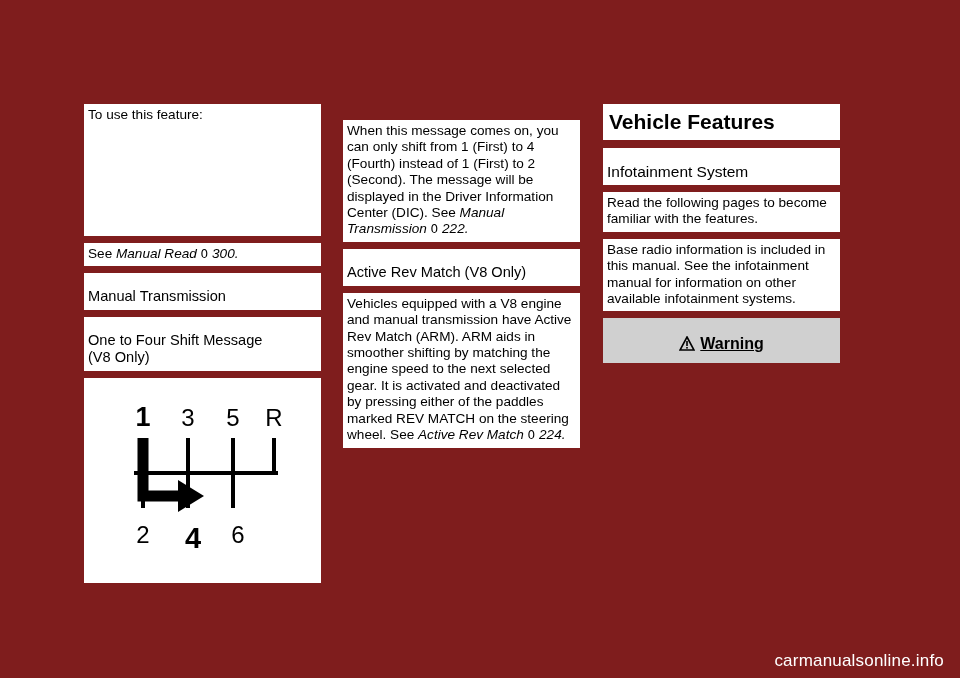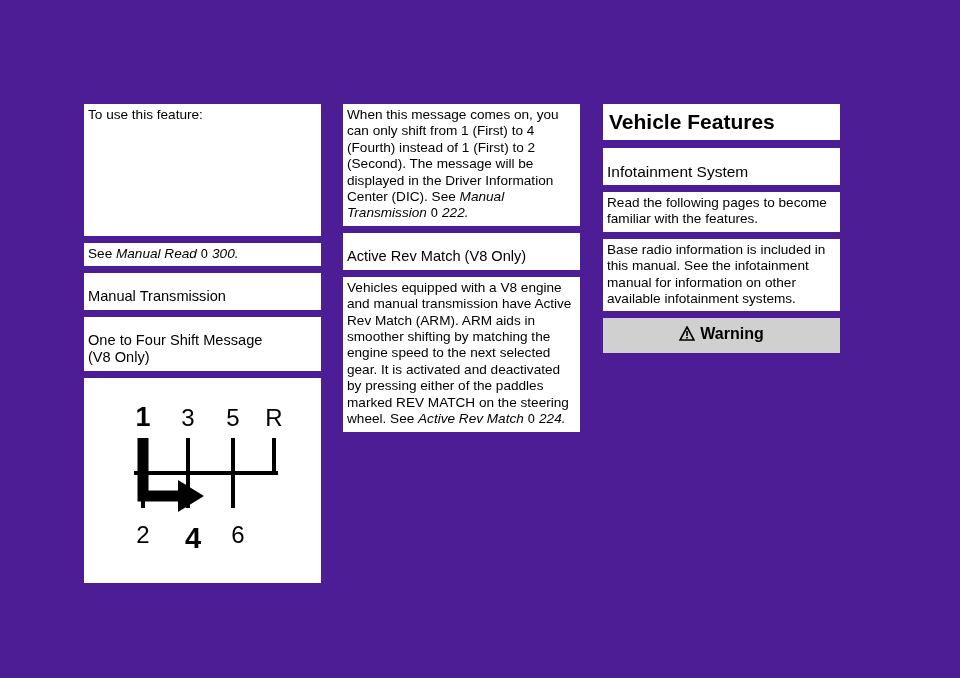--- a/index.html
+++ b/index.html
@@ -13,29 +13,29 @@
     position: relative;
     font-family: "Liberation Sans", sans-serif;
     color: #ffffff;
     overflow: hidden;
   }
   .page {
     position: absolute;
     left: 0; top: 0;
     width: 960px;
     height: 678px;
-    background: #4c1d95;
+    background: #7f1d1d;
   }
   .col {
     position: absolute;
     top: 104px;
     width: 237px;
   }
   .col1 { left: 84px; }
-  .col2 { left: 343px; }
+  .col2 { left: 343px; margin-top: 16px; }
   .col3 { left: 603px; }
 
   
   .tbox {
     background: #ffffff;
     color: #000000;
     padding: 3px 4px 4px 4px;
     font-size: 13.6px;
     line-height: 16.4px;
     box-sizing: border-box;
@@ -62,24 +62,25 @@
     padding: 5px 0 6px 6px;
     box-sizing: border-box;
     margin-bottom: 8px;
   }
   .graybox {
     background: #d0d0d0;
     color: #000000;
     font-weight: bold;
     font-size: 16px;
     line-height: 20px;
-    padding: 6px 6px 7px 6px;
+    padding: 16px 6px 7px 6px;
     box-sizing: border-box;
     text-align: center;
     margin-bottom: 7px;
+    text-decoration: underline;
   }
   .ital { font-style: italic; }
   .dia { font-family: "DejaVu Sans", sans-serif; font-size: 12px; }
 
   
   .tall-blank {
     background: #ffffff;
     height: 132px;
     margin-bottom: 7px;
   }
@@ -195,14 +196,15 @@
         <svg width="16" height="15" viewBox="0 0 16 15">
           <path d="M8 1 L15 14 L1 14 Z" fill="none" stroke="#000" stroke-width="1.6"></path>
           <rect x="7.2" y="5" width="1.6" height="5" fill="#000"></rect>
           <rect x="7.2" y="11" width="1.6" height="1.6" fill="#000"></rect>
         </svg>
       </span><span>Warning</span>
     </div>
 
   </div>
 
+  <div class="footer">carmanualsonline.info</div>
 
 </div>
 
 </body></html>

